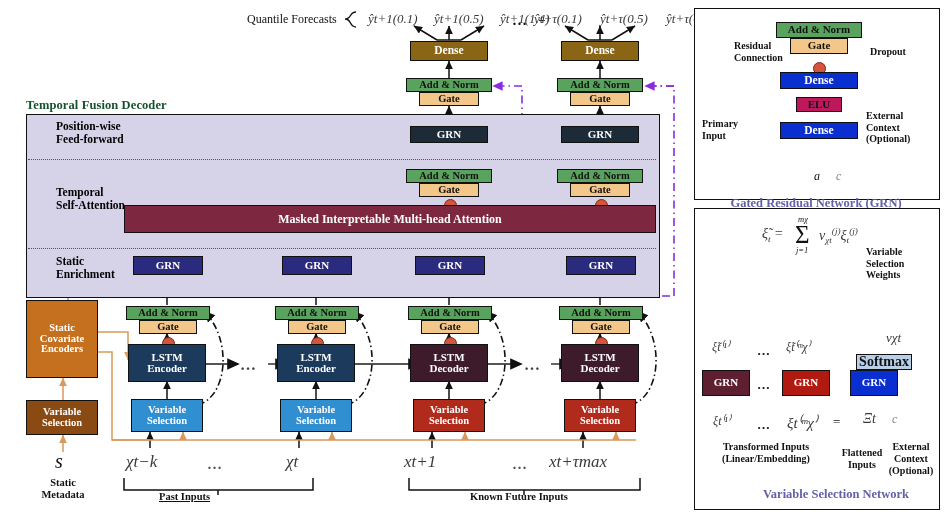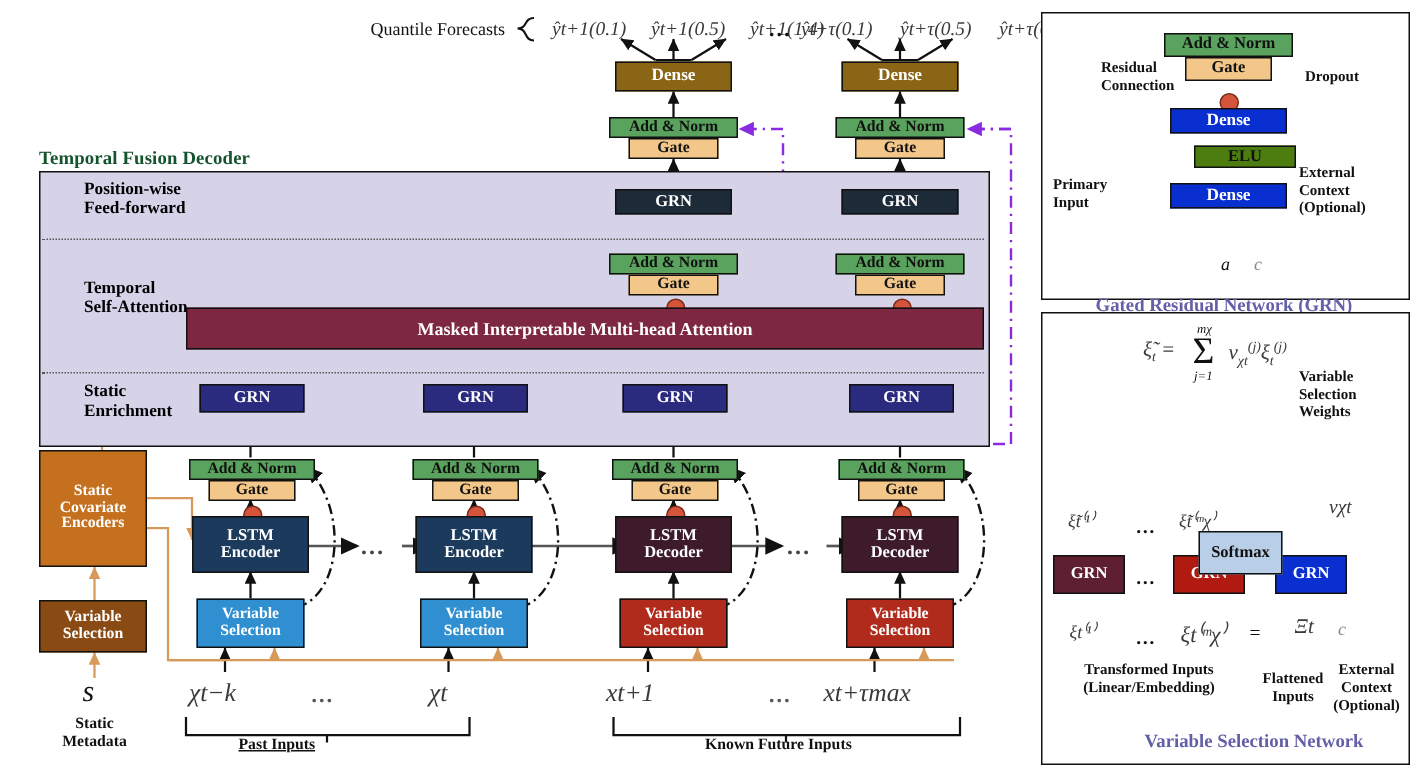--- a/index.html
+++ b/index.html
@@ -319,21 +319,21 @@
 <div class="lbl bold" style="left:470px;top:491px;font-size:10.5px;">Known Future Inputs</div>
 
 <div class="dots" style="left:240px;top:356px;font-size:16px;color:#444;">…</div>
 <div class="dots" style="left:524px;top:356px;font-size:16px;color:#444;">…</div>
 
 <div class="inset" style="left:694px;top:8px;width:244px;height:190px;"></div>
 <div class="box" style="left:776px;top:22px;width:86px;height:16px;background:#5aa35e;font-size:11px;">Add &amp; Norm</div>
 <div class="box" style="left:790px;top:38px;width:58px;height:16px;background:#f3c68a;font-size:11px;">Gate</div>
 <div class="abs" style="left:813px;top:62px;width:11px;height:11px;border-radius:50%;background:#d4543c;border:1px solid #7a2a18;"></div>
 <div class="box" style="left:780px;top:72px;width:78px;height:17px;background:#0a2fd0;color:#fff;font-size:11.5px;">Dense</div>
-<div class="box" style="left:796px;top:97px;width:68px;height:15px;background:#4d7c0f;font-size:11px;">ELU</div>
+<div class="box" style="left:796px;top:97px;width:46px;height:15px;background:#be185d;font-size:11px;">ELU</div>
 <div class="box" style="left:780px;top:122px;width:78px;height:17px;background:#0a2fd0;color:#fff;font-size:11.5px;">Dense</div>
 <div class="lbl ital" style="left:814px;top:169px;font-size:12px;">a</div>
 <div class="lbl ital" style="left:836px;top:169px;font-size:12px;color:#888;">c</div>
 <div class="lbl bold" style="left:702px;top:40px;font-size:10px;line-height:1.15;white-space:pre;margin-left:32px;">Residual
 Connection</div>
 <div class="lbl bold" style="left:870px;top:46px;font-size:10px;">Dropout</div>
 <div class="lbl bold" style="left:702px;top:118px;font-size:10px;line-height:1.15;white-space:pre;">Primary
 Input</div>
 <div class="lbl bold" style="left:866px;top:110px;font-size:10px;line-height:1.15;white-space:pre;">External
 Context
@@ -355,21 +355,21 @@
 Weights</div>
 <div class="lbl mth" style="left:886px;top:330px;font-size:13px;">vχt</div>
 
 <div class="lbl mth" style="left:712px;top:338px;font-size:12px;">ξ̃t⁽¹⁾</div>
 <div class="lbl mth" style="left:786px;top:338px;font-size:12px;">ξ̃t⁽ᵐχ⁾</div>
 <div class="dots" style="left:757px;top:343px;font-size:13px;">…</div>
 
 <div class="box" style="left:702px;top:370px;width:48px;height:26px;background:#5e2030;color:#fff;font-size:11px;">GRN</div>
 <div class="box" style="left:782px;top:370px;width:48px;height:26px;background:#b01a10;color:#fff;font-size:11px;">GRN</div>
 <div class="box" style="left:850px;top:370px;width:48px;height:26px;background:#0a2fd0;color:#fff;font-size:11px;">GRN</div>
-<div class="box" style="left:799px;top:354px;width:56px;height:29px;background:#b9cfe8;font-size:11px;">Softmax</div>
+<div class="box" style="left:856px;top:354px;width:56px;height:16px;background:#b9cfe8;font-size:14px;">Softmax</div>
 <div class="dots" style="left:757px;top:377px;font-size:13px;">…</div>
 
 <div class="lbl mth" style="left:713px;top:412px;font-size:12px;">ξt⁽¹⁾</div>
 <div class="lbl mth" style="left:787px;top:412px;font-size:15px;">ξt⁽ᵐχ⁾</div>
 <div class="dots" style="left:757px;top:417px;font-size:13px;">…</div>
 <div class="lbl" style="left:833px;top:414px;font-size:13px;">=</div>
 <div class="lbl mth" style="left:863px;top:411px;font-size:14px;">Ξt</div>
 <div class="lbl mth" style="left:892px;top:412px;font-size:12px;color:#888;">c</div>
 
 <div class="lbl bold" style="left:700px;top:441px;width:132px;text-align:center;font-size:10px;line-height:1.2;white-space:pre;">Transformed Inputs

